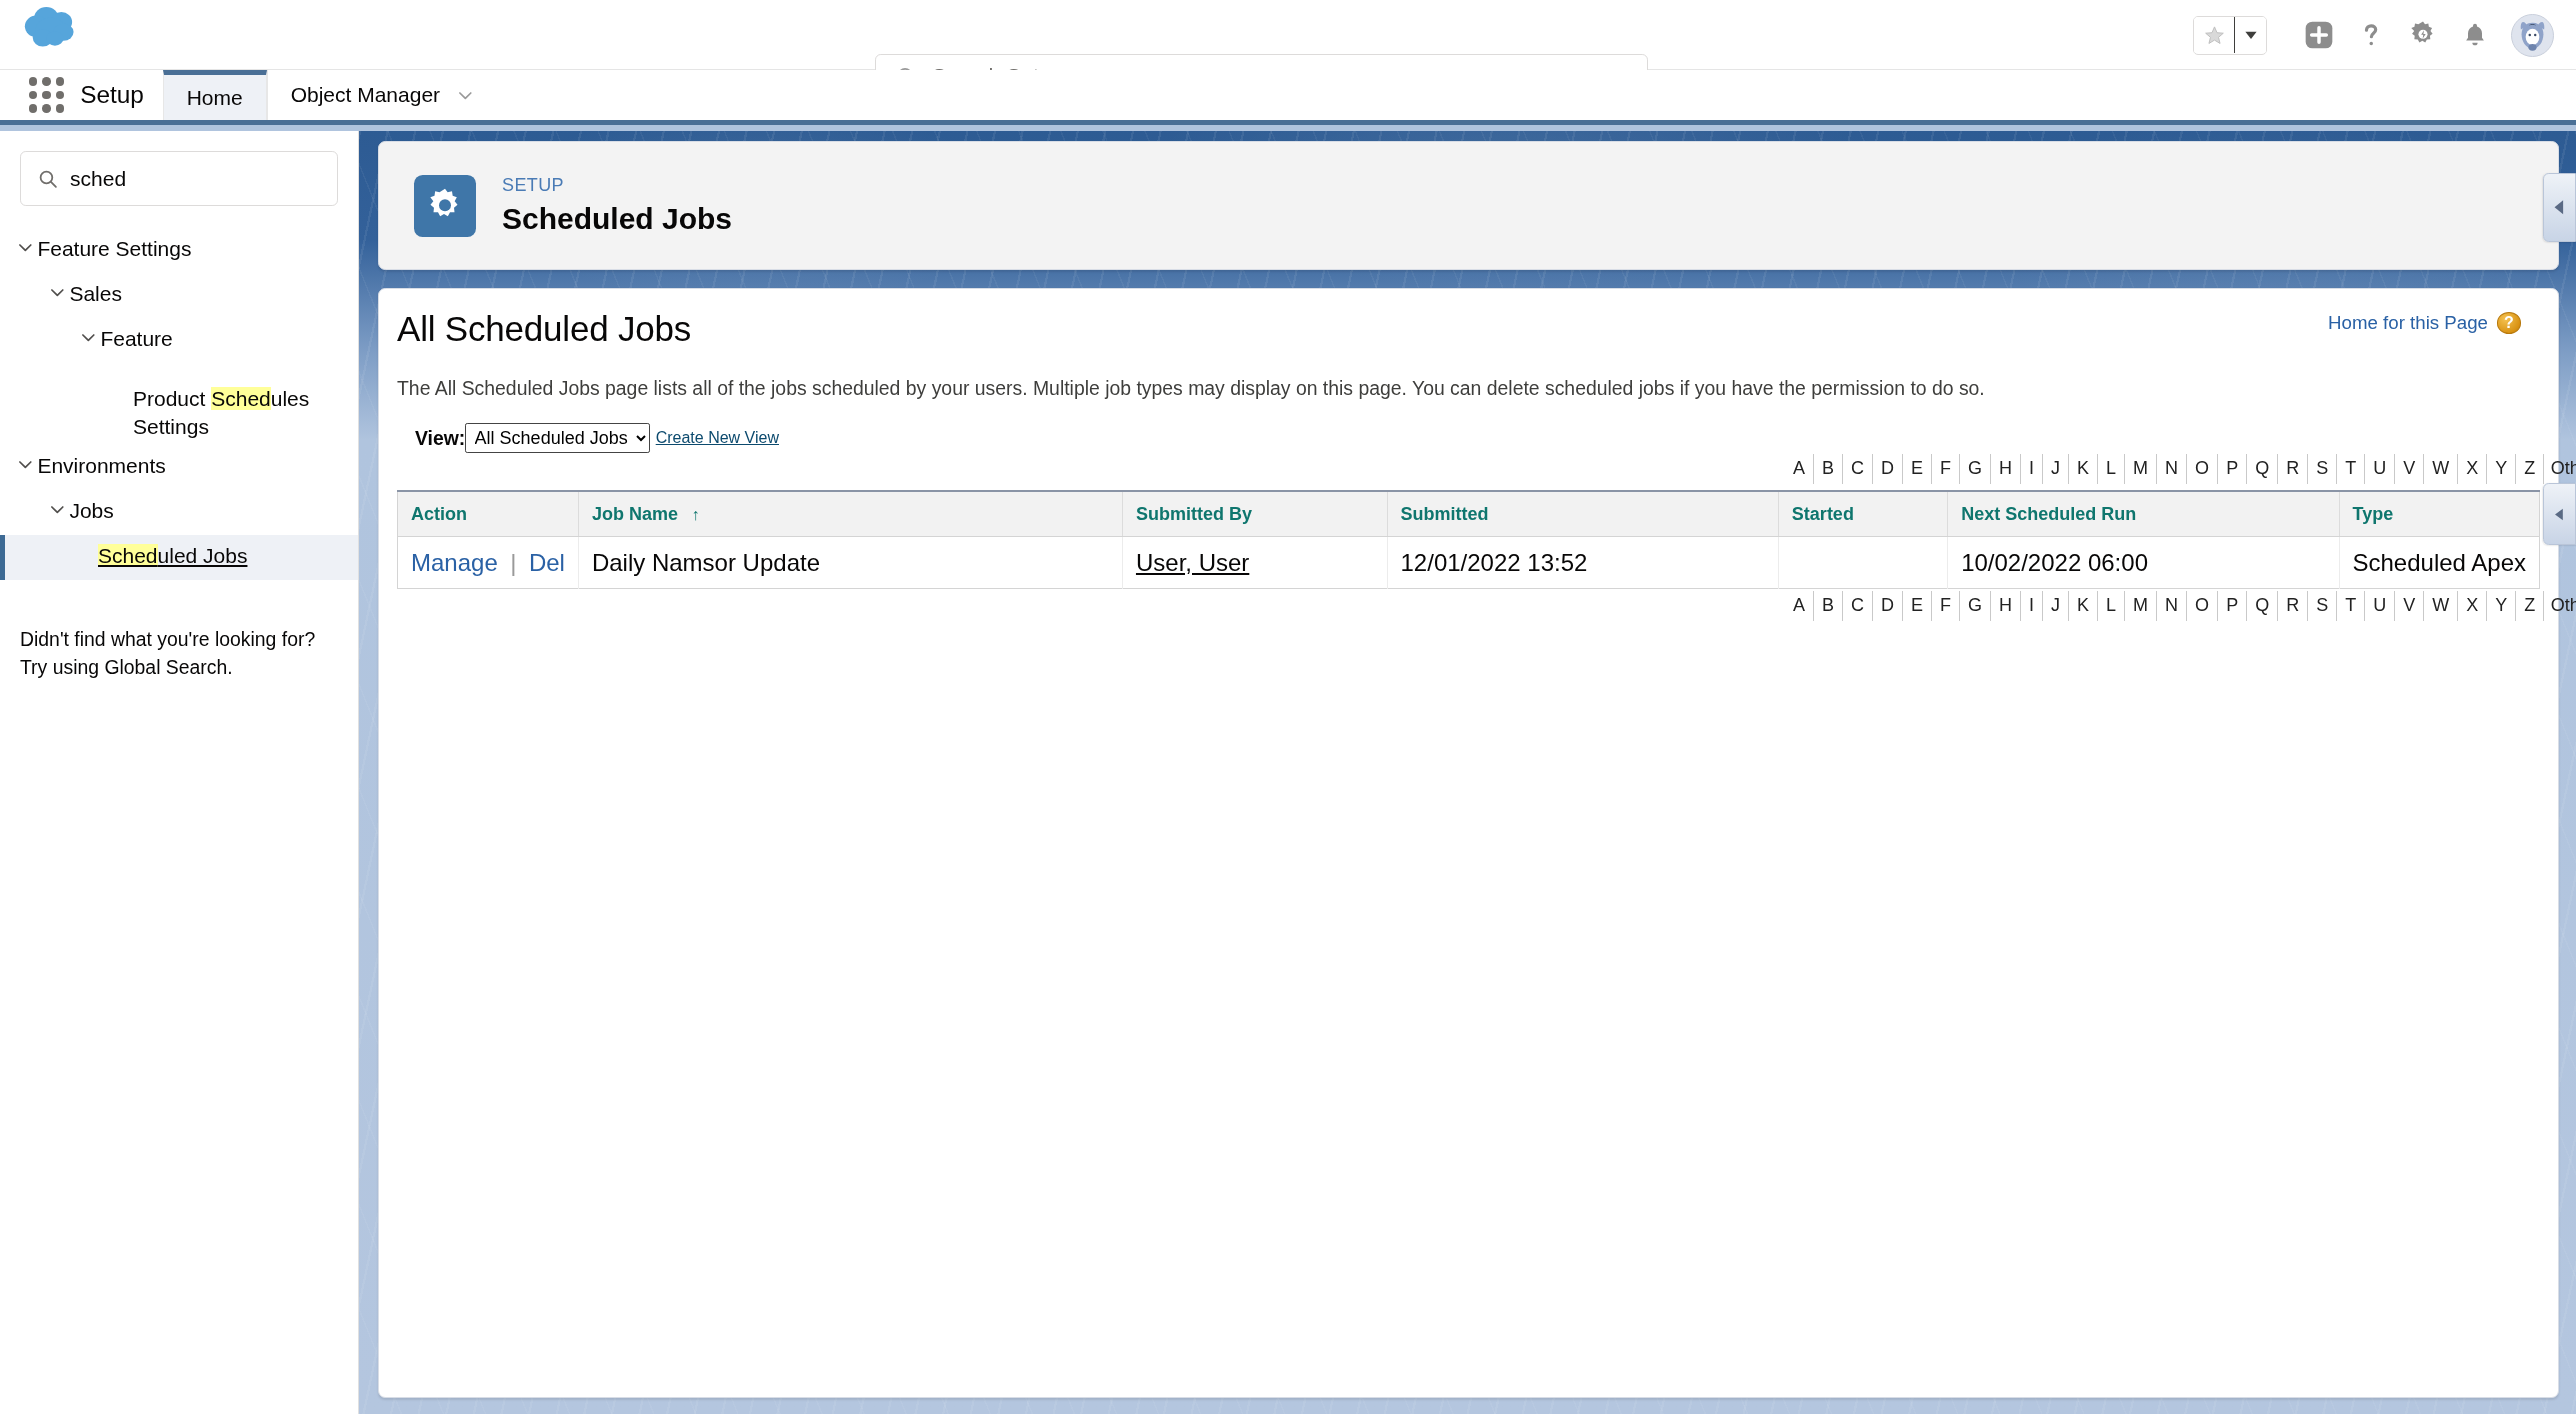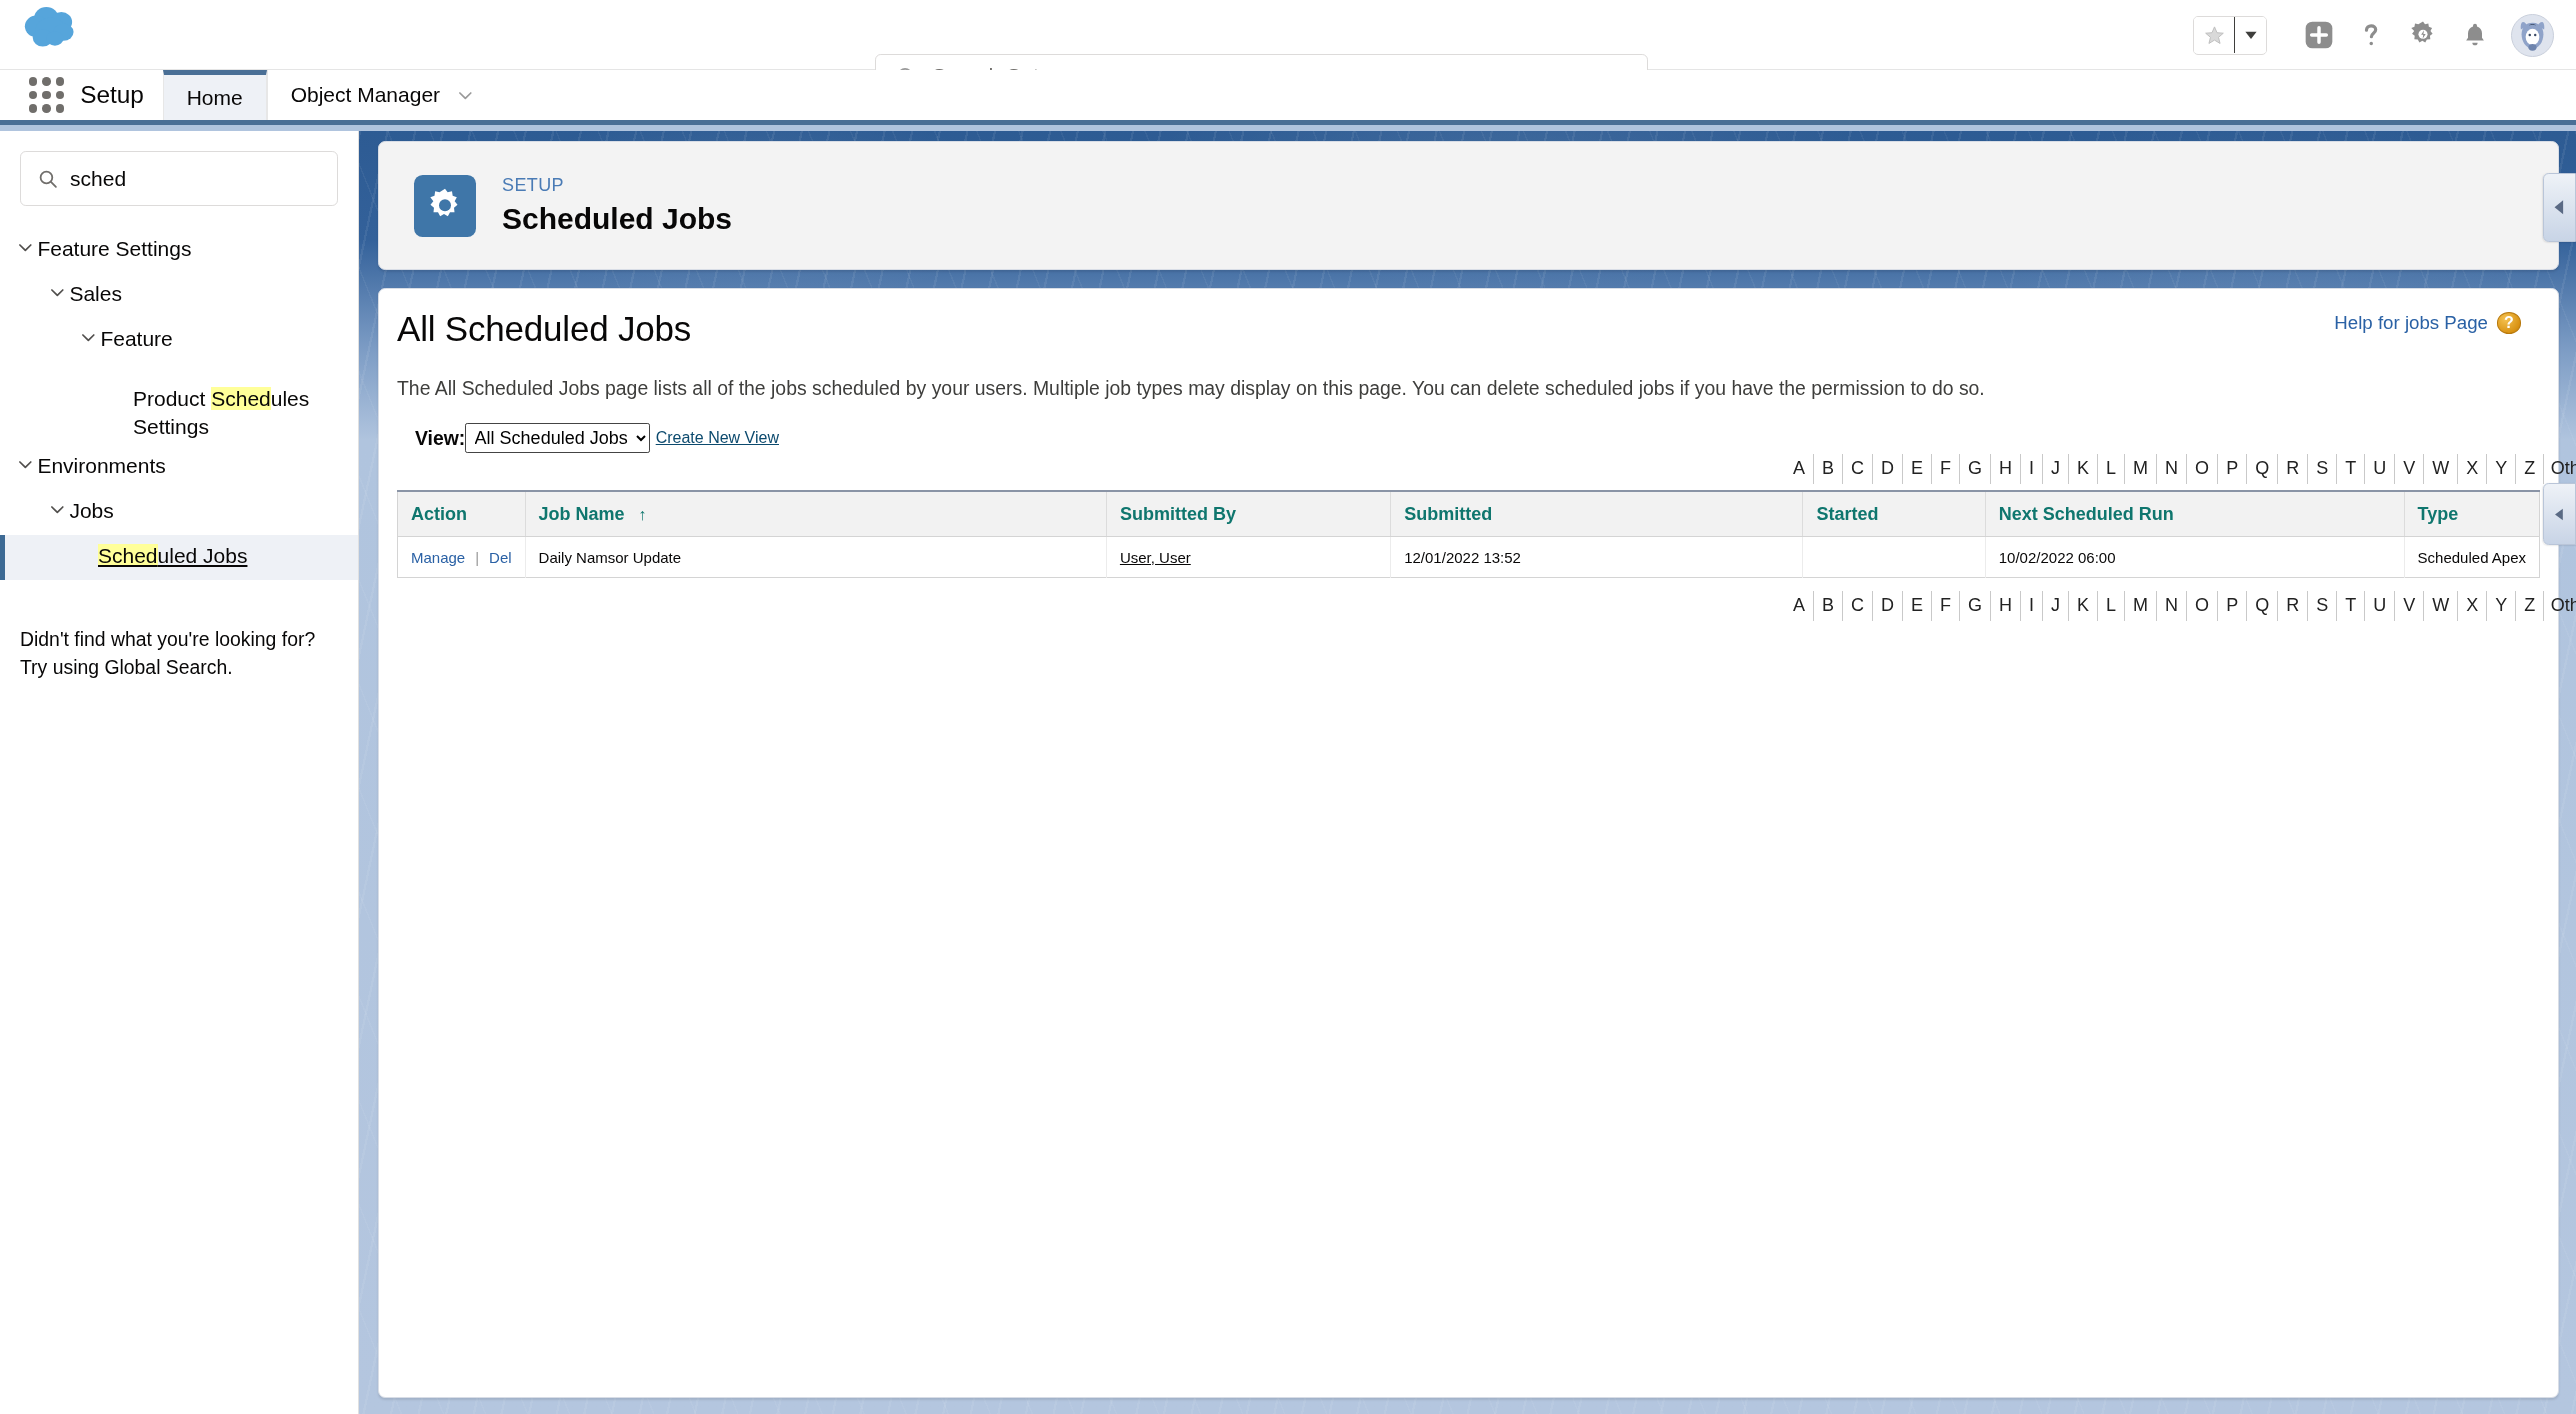--- a/index.html
+++ b/index.html
@@ -293,21 +293,21 @@
     background: #f2f2f2;
     text-align: left;
     font-size: 18px; font-weight: bold; color: #0f766e;
     padding: 11.5px 13px;
     border-right: 0.7px solid #dcdcdc;
     border-bottom: 0.7px solid #d4d4d4;
     white-space: nowrap;
   }
   .tbl th:last-child { border-right: 0; }
   .tbl td {
-    font-size: 15px; color: #080707;
+    font-size: 24px; color: #080707;
     padding: 11.5px 13px;
     border-right: 0.7px solid #ececec;
     vertical-align: middle;
     white-space: nowrap;
   }
   .tbl td:last-child { border-right: 0; }
   .sort-arrow { margin-left: 8.6px; font-size: 16px; }
   .act-link { color: #2a61a5; cursor: pointer; }
   .act-sep { color: #9a9a9a; margin: 0 5.8px; }
   .user-link { color: #080707; text-decoration: underline; cursor: pointer; }
@@ -527,21 +527,21 @@
 </div>
 
 <div class="collapse-handle ch-top">
   <svg width="16" height="18.7" viewBox="0 0 20 24" fill="#5a6a84">
       <polygon points="14,3 14,21 3,12"></polygon>
     </svg>
 </div>
 
 <div class="main-card">
   <div class="help-link">
-    <span>Help for jobs Page</span>
+    <span>Home for this Page</span>
     <span class="help-badge">?</span>
   </div>
 </div>
 
 <div class="mc-title" style="position:absolute;left:397px;top:309px;">All Scheduled Jobs</div>
 
 <div class="mc-desc">The All Scheduled Jobs page lists all of the jobs scheduled by your users. Multiple job types may display on this page. You can delete scheduled jobs if you have the permission to do so.</div>
 
 <div class="view-row">
   <span class="view-label">View:</span>

